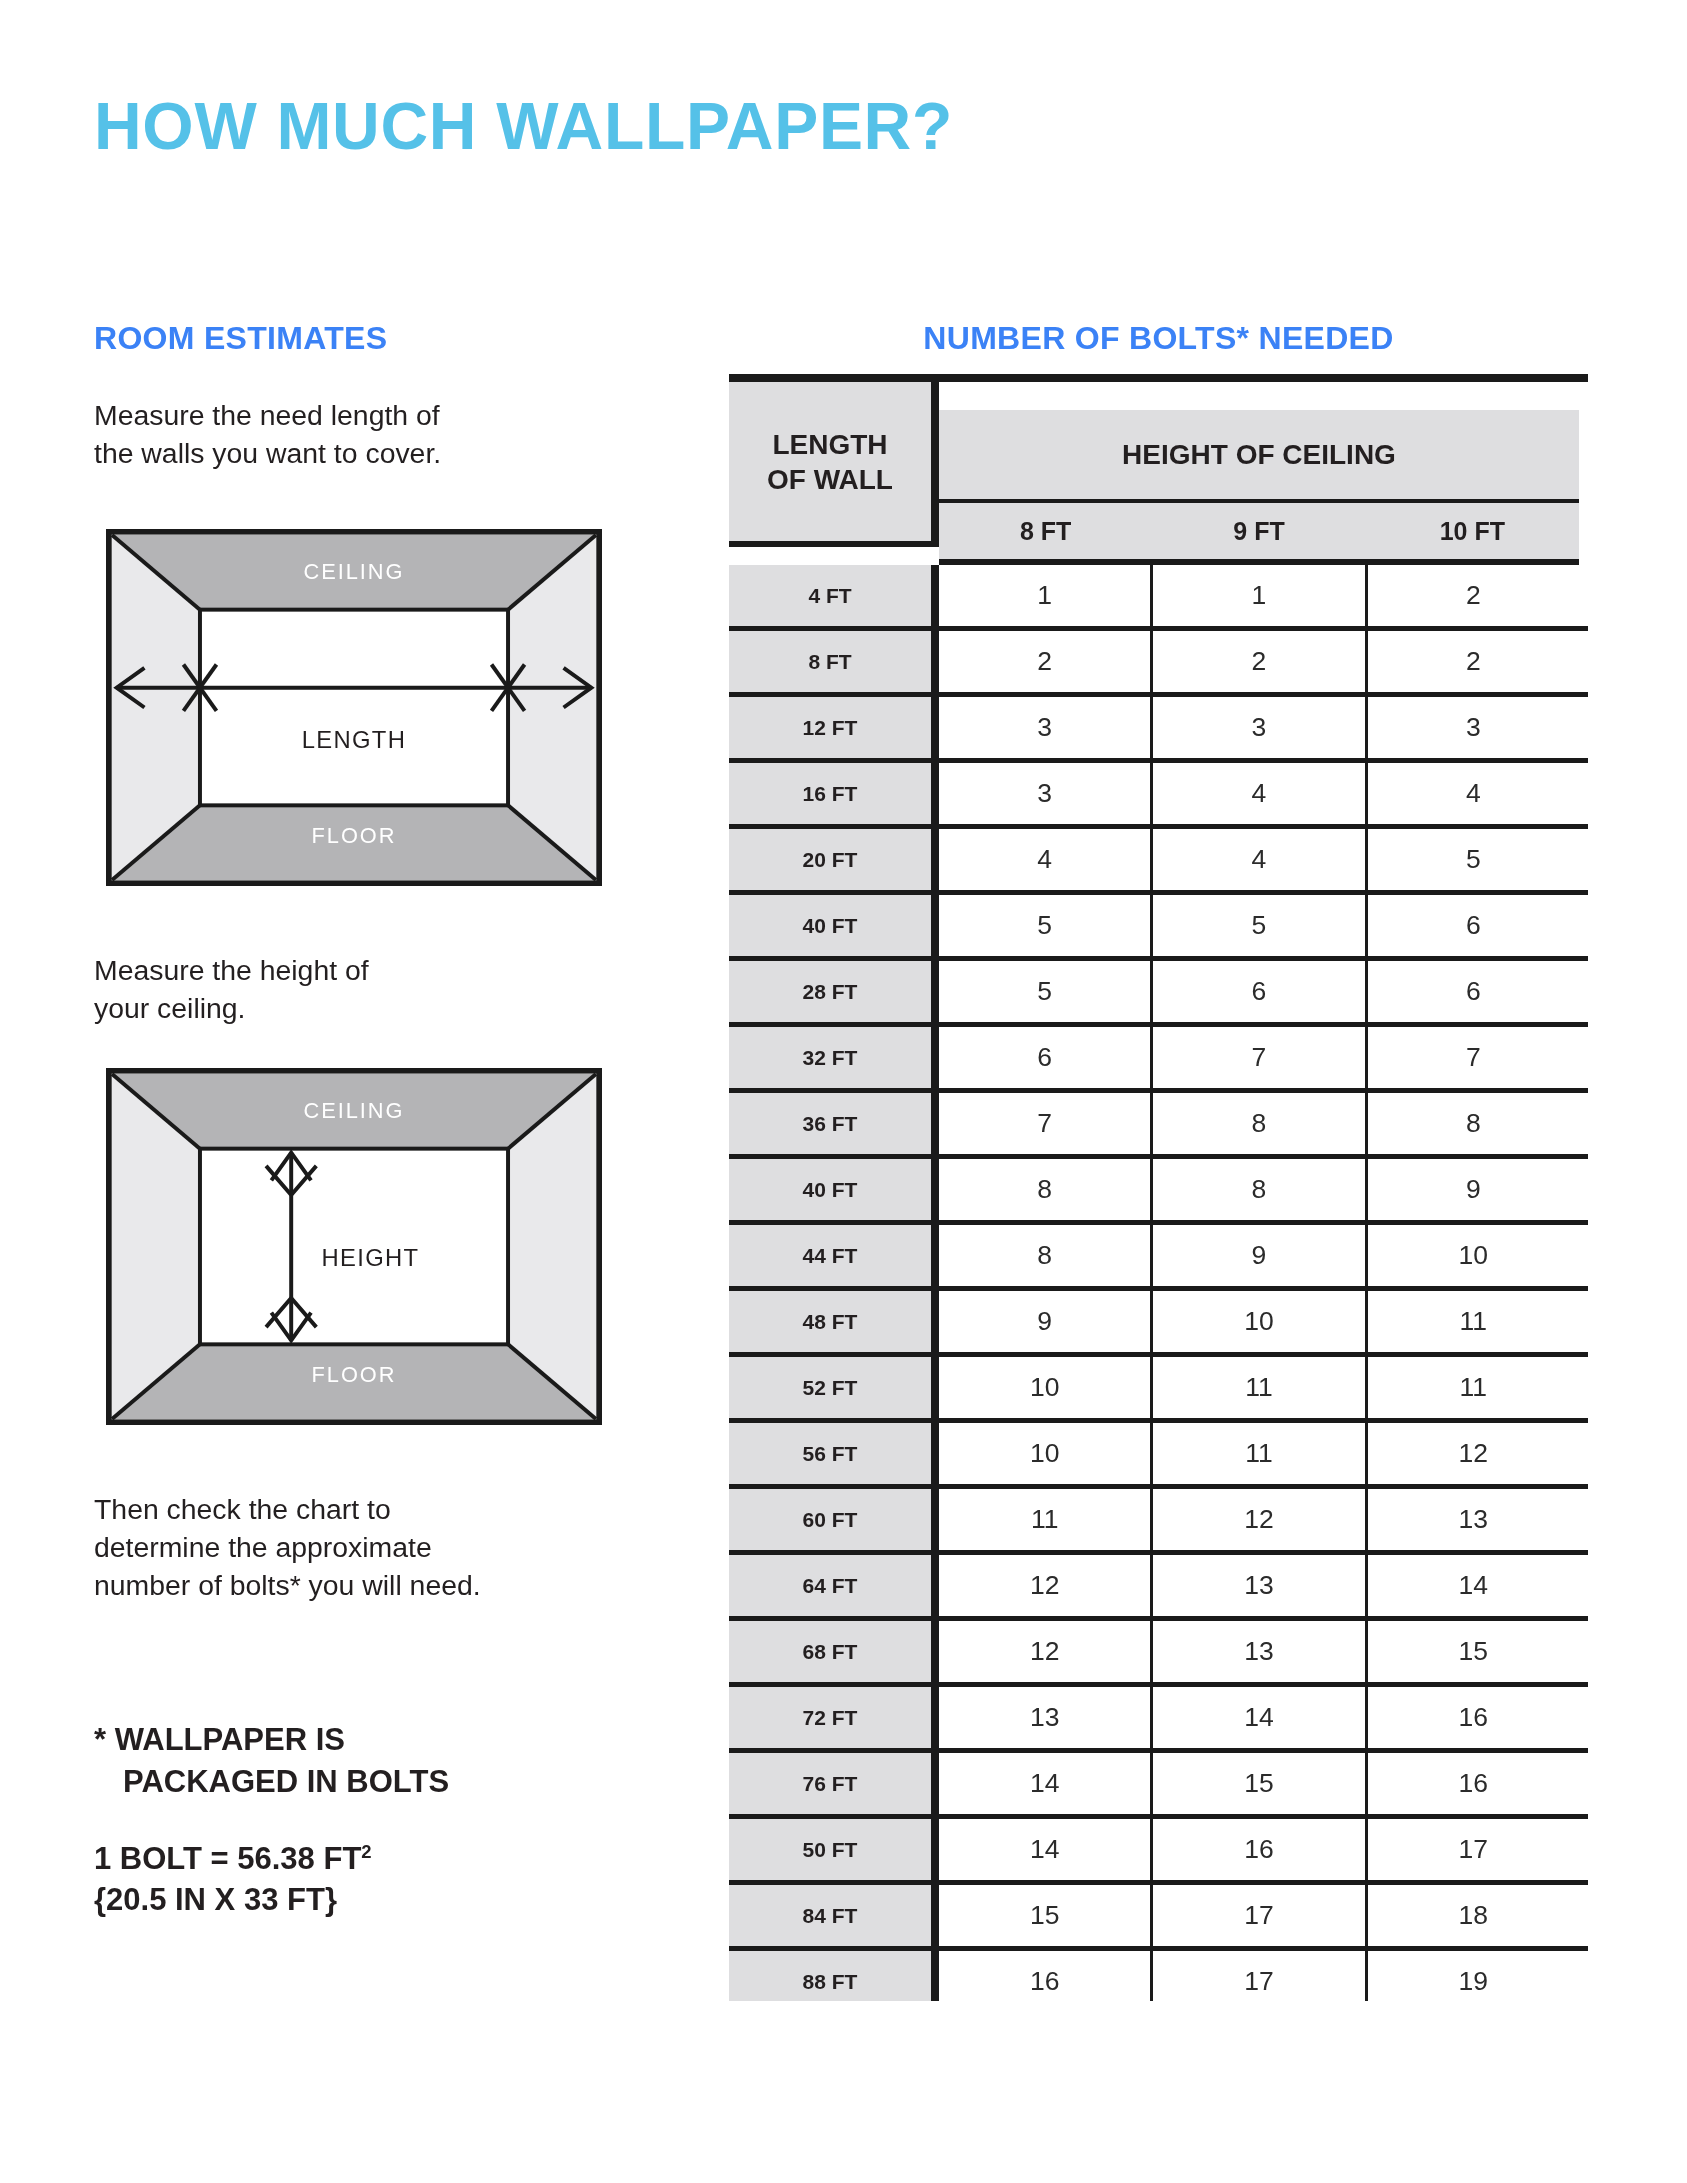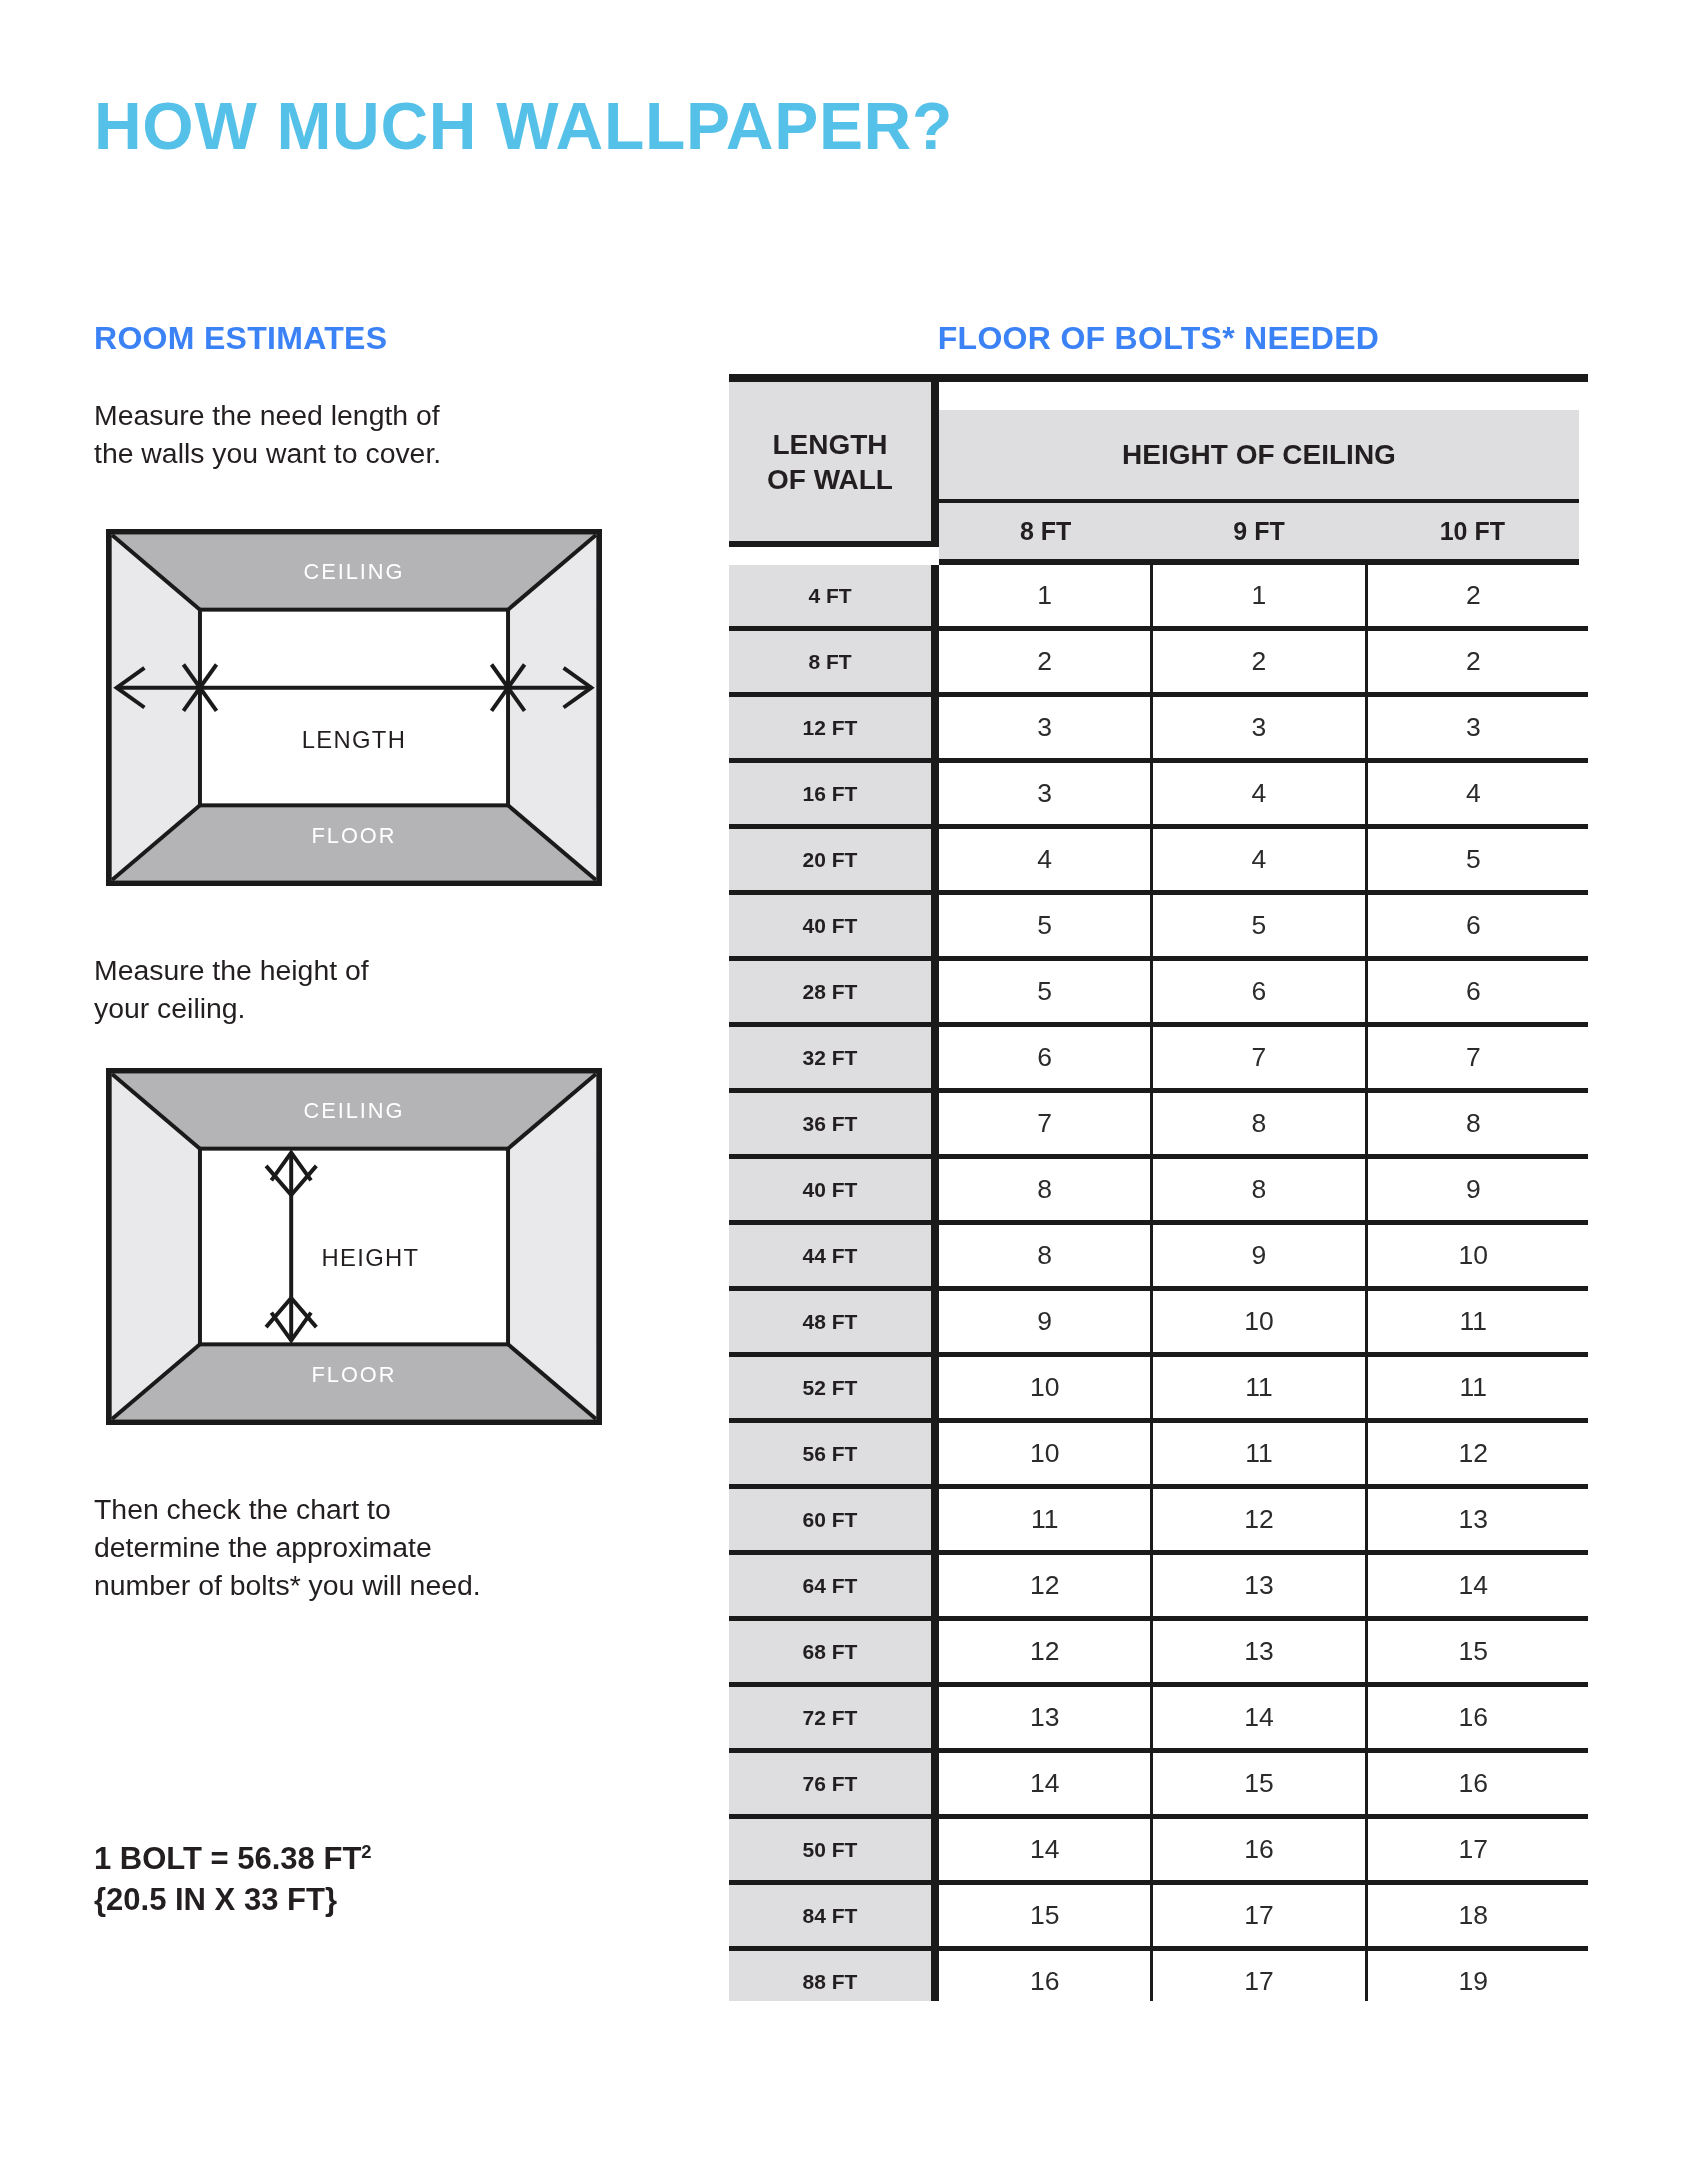--- a/index.html
+++ b/index.html
@@ -134,27 +134,31 @@
     <text x="375" y="475" text-anchor="middle" font-size="33" letter-spacing="3" fill="#ffffff">FLOOR</text>
     <text x="400" y="300" text-anchor="middle" font-size="36" letter-spacing="2" fill="#231F20">HEIGHT</text>
   </svg>
 
   <div class="abs body-text" style="left:94px; top:1490px;">
     <div>Then check the chart to</div>
     <div>determine the approximate</div>
     <div>number of bolts* you will need.</div>
   </div>
 
+  <div class="abs note-text" style="left:94px; top:1719px;">
+    <div><span>*</span>&nbsp;<span>WALLPAPER IS</span></div>
+    <div class="note-indent">PACKAGED IN BOLTS</div>
+  </div>
 
   <div class="abs bolt-text" style="left:94px; top:1838px;">
     <div><span>1 BOLT = 56.38 FT</span><sup>2</sup></div>
     <div>{20.5 IN X 33 FT}</div>
   </div>
 
-  <div class="abs sec-heading" style="left:729px; top:322px; width:859px; text-align:center;">FLOOR OF BOLTS* NEEDED</div>
+  <div class="abs sec-heading" style="left:729px; top:322px; width:859px; text-align:center;">NUMBER OF BOLTS* NEEDED</div>
 
   <div class="abs bolt-table">
     <div class="t-bar"></div>
     <div class="t-header">
       <div class="t-rowhead-cell">
         <div>LENGTH</div>
         <div>OF WALL</div>
       </div>
       <div class="t-header-right">
         <div class="t-group-header">HEIGHT OF CEILING</div>

